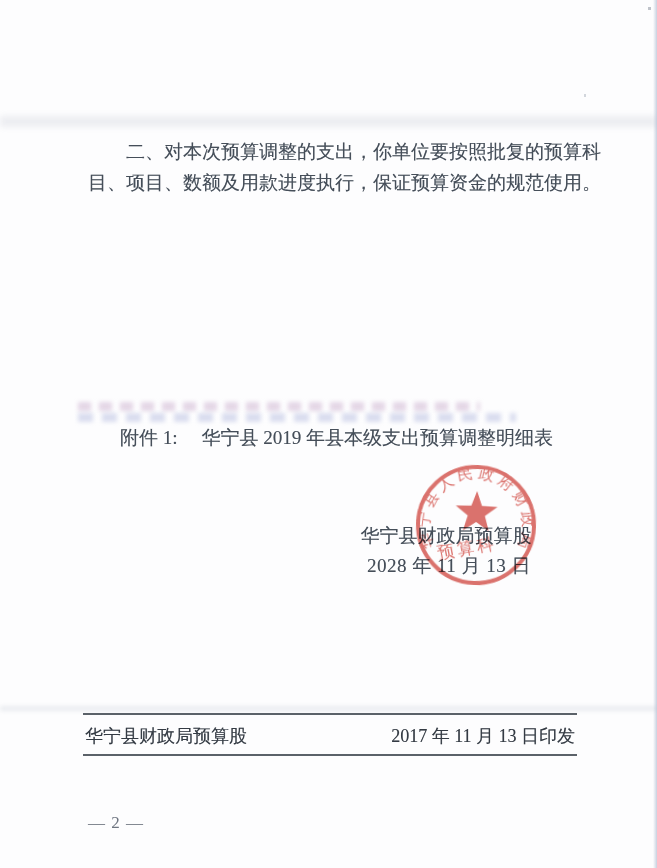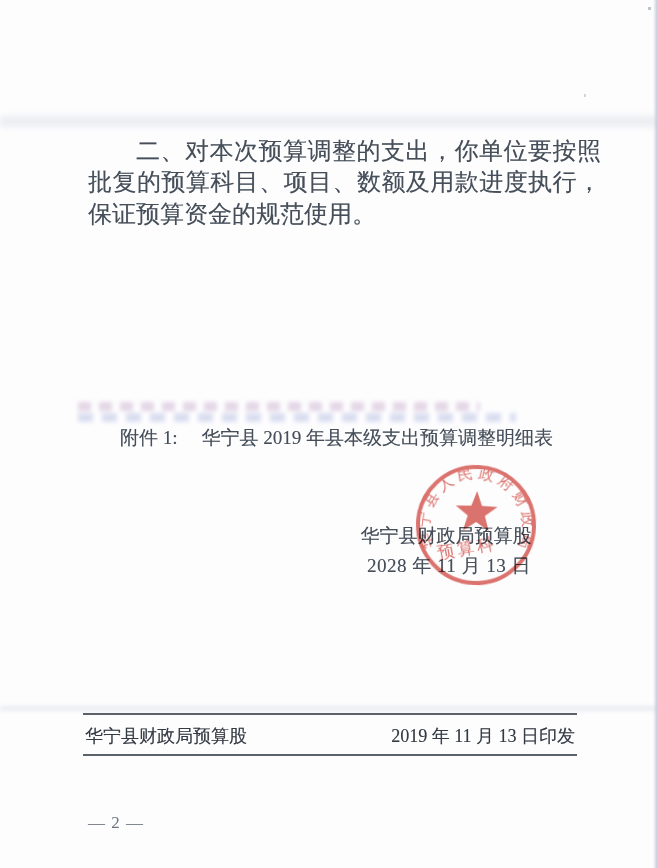--- a/index.html
+++ b/index.html
@@ -11,21 +11,21 @@
     font-family:"Liberation Serif","DejaVu Serif",serif;
   }
   
   .doc-text{
     color:#454e59;
     text-shadow:0.3px 0.3px 0.6px rgba(70,80,92,.40);
   }
   .body-text{
     position:absolute;
     top:136px;left:88px;width:513px;
-    font-size:24px;line-height:31.4px;
+    font-size:19px;line-height:31.4px;
     text-align:justify;
   }
   .body-text p{
     margin:0;
     text-indent:2em;
   }
   .attachment{
     position:absolute;
     top:424px;left:88px;width:520px;
     font-size:19px;line-height:27px;
@@ -135,18 +135,18 @@
       <polygon points="65,31 70.3,45.7 85.9,46.2 73.6,55.8 77.9,70.8 65,62 52.1,70.8 56.4,55.8 44.1,46.2 59.7,45.7" fill="#d5544d"></polygon>
       <text font-size="15.5" letter-spacing="4" font-family="&quot;Liberation Serif&quot;,&quot;DejaVu Serif&quot;,serif" fill="#d5544d">
         <textPath href="#sealArc" startOffset="50%" text-anchor="middle">华宁县人民政府财政局</textPath>
       </text>
       <text x="0" y="0" font-size="17" letter-spacing="3" text-anchor="middle" font-family="&quot;Liberation Serif&quot;,&quot;DejaVu Serif&quot;,serif" transform="translate(58,94) rotate(-12)" fill="#d5544d">预算科</text>
     </svg>
   </div>
 
   <div class="footer">
     <span>华宁县财政局预算股</span>
-    <span>2019 年 11 月 13 日印发</span>
+    <span>2017 年 11 月 13 日印发</span>
   </div>
 
   <div class="page-number">— 2 —</div>
 
 </div>
 
 </body></html>

